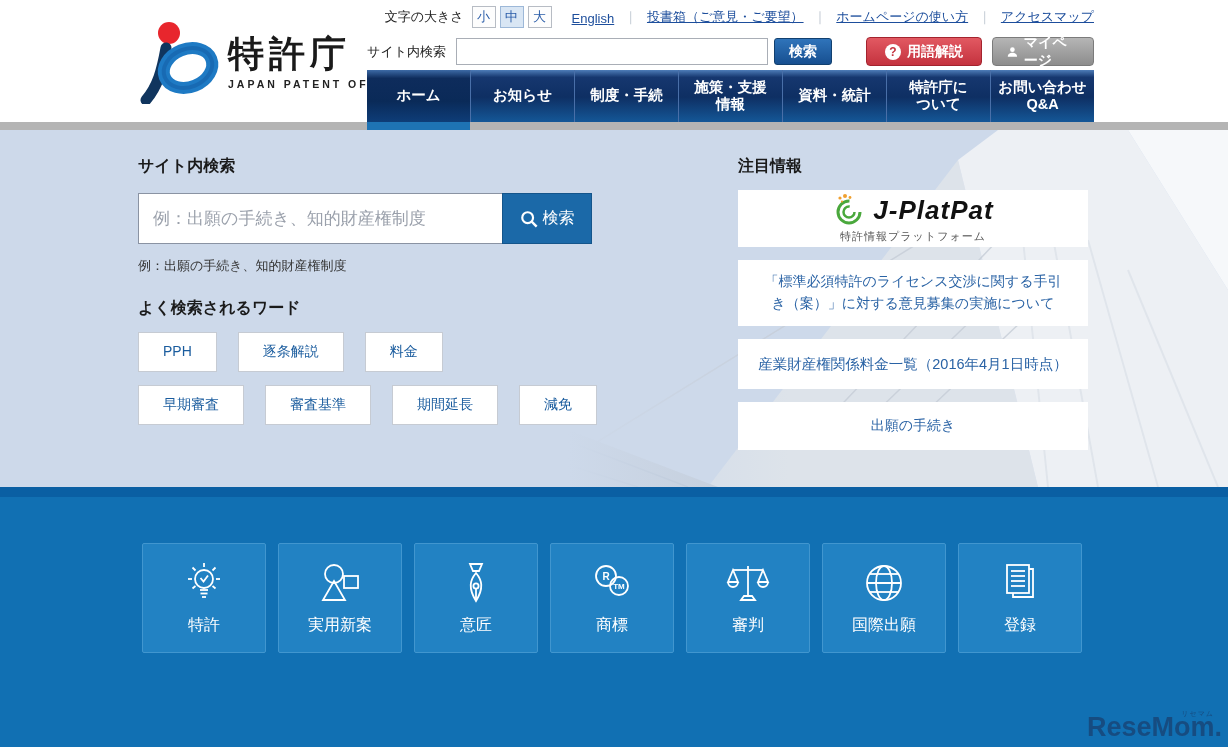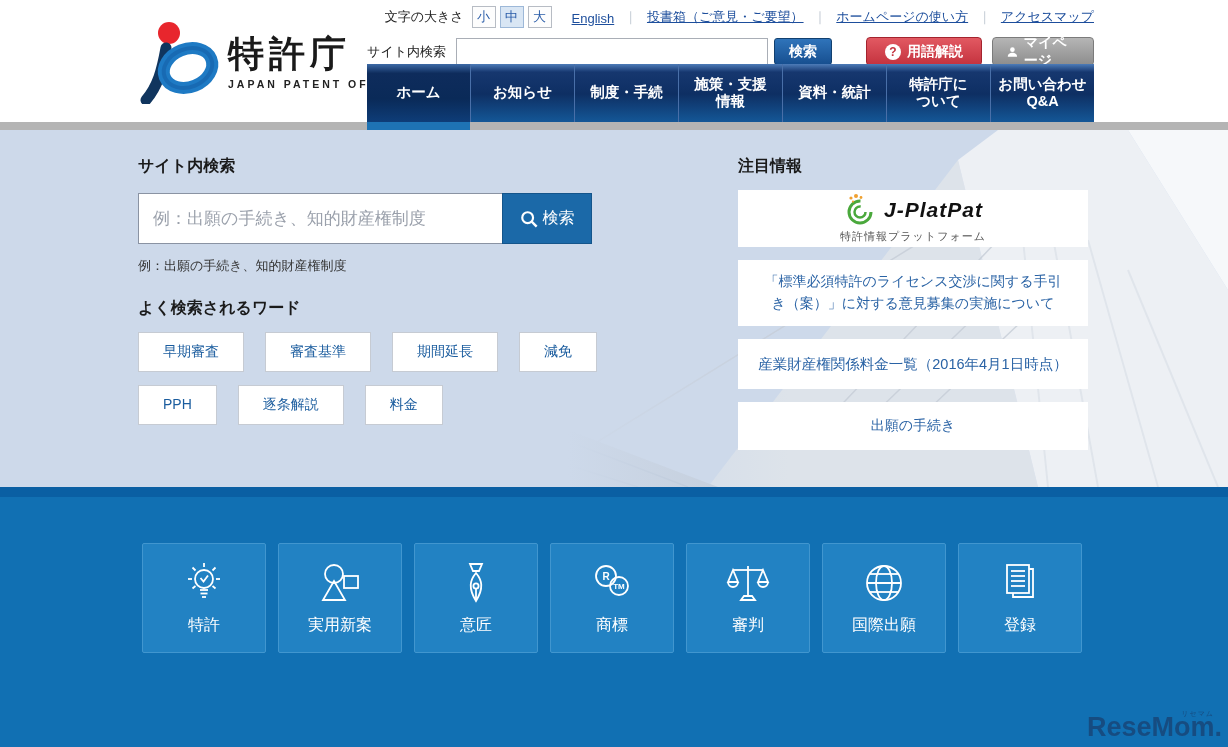--- a/index.html
+++ b/index.html
@@ -29,21 +29,21 @@
   .sitesearch-label { font-size:13px; color:#222; margin-right:10px; }
   .top-search-input { width:312px; height:27px; border:1px solid #a9aeb6; background:#fff; font-size:13px; padding:0 8px; }
   .top-search-btn { height:27px; margin-left:6px; padding:0 14px; background:linear-gradient(180deg,#2f74ba,#174f90); color:#fff; font-weight:bold; font-size:14px; border:1px solid #12406f; border-radius:3px; cursor:pointer; }
   .pill-btn { height:29px; display:flex; align-items:center; border-radius:4px; padding:0 14px; color:#fff; font-weight:bold; font-size:14px; cursor:pointer; }
   .glossary-btn { margin-left:34px; background:linear-gradient(180deg,#e25962,#c4323e); border:1px solid #a3232e; width:116px; justify-content:center; }
   .mypage-btn { margin-left:10px; background:linear-gradient(180deg,#b5b5b5,#8d8d8d); border:1px solid #7b7b7b; width:102px; justify-content:center; }
   .q-icon { width:16px; height:16px; background:#fff; color:#c4323e; border-radius:50%; font-size:12px; font-weight:bold; line-height:16px; text-align:center; margin-right:6px; }
   .person-icon { width:14px; height:14px; margin-right:6px; }
 
   
-  .nav { position:absolute; right:0; bottom:0; width:727px; height:58px; display:flex; }
+  .nav { position:absolute; right:0; bottom:0; width:727px; height:52px; display:flex; }
   .nav-tab { flex:1; display:flex; flex-direction:column; justify-content:center; align-items:center; color:#fff; font-size:14.5px; font-weight:bold; line-height:1.2; text-align:center; background:linear-gradient(180deg,#4d7cb8 0%,#16376f 14%,#0e2f63 52%,#145797 100%); border-left:1px solid #496fa8; cursor:pointer; position:relative; }
   .nav-tab:first-child { border-left:none; }
   .nav-tab span { display:block; }
   .nav-tab.active { background:linear-gradient(180deg,#3d6aa6 0%,#0e2c5c 16%,#0a2a58 60%,#0e3d78 100%); }
   .nav-tab.active::after { content:""; position:absolute; left:0; right:0; bottom:-8px; height:8px; background:#1e73b4; }
   .gray-strip { height:8px; background:#b4b4b4; width:100%; }
 
   
   .hero { height:357px; background:#cdd9ea; position:relative; overflow:hidden; }
   .hero-bg { position:absolute; right:0; top:0; height:100%; width:660px; }
@@ -57,21 +57,21 @@
   .search-example { font-size:13px; color:#333; margin-top:13px; }
   .keywords-heading { font-size:16px; font-weight:bold; color:#1a1a1a; margin-top:23px; }
   .chip-row { display:flex; margin-top:13px; }
   .chip { background:#fff; border:1px solid #c6cbd3; color:#1a5c9e; font-size:14px; padding:10px 24px; margin-right:21px; cursor:pointer; white-space:nowrap; }
 
   .hero-right { position:absolute; left:604px; top:26px; width:350px; }
   .featured-heading { font-size:16px; font-weight:bold; color:#1a1a1a; }
   .card { background:#fff; margin-top:13px; text-align:center; color:#2a63a5; font-size:14px; cursor:pointer; display:flex; flex-direction:column; justify-content:center; align-items:center; }
   .card-jplatpat { height:57px; }
   .jpp-row { display:flex; align-items:center; gap:7px; }
-  .jpp-name { font-size:21px; font-weight:bold; font-style:italic; color:#111; letter-spacing:1px; }
+  .jpp-name { font-size:26px; font-weight:bold; font-style:italic; color:#111; letter-spacing:1px; }
   .jpp-sub { font-size:11px; color:#555; margin-top:2px; letter-spacing:1px; }
   .card-news1 { height:66px; padding:8px 20px; line-height:1.55; }
   .card-news2 { height:50px; padding:12px 12px; font-size:14.5px; }
   .card-news3 { height:48px; padding:6px 12px; }
 
   
   .finder { height:260px; background:#1170b3; border-top:10px solid #0a5fa3; position:relative; }
   .finder-inner { width:960px; margin:0 auto; padding-top:23px; }
   .finder-tabs { display:flex; border-bottom:1px solid rgba(255,255,255,0.45); padding-left:4px; }
   .finder-tab { color:#fff; font-size:16.5px; padding-bottom:16px; margin-right:46px; position:relative; cursor:pointer; white-space:nowrap; padding-right:14px; }
@@ -217,29 +217,29 @@
                 <circle cx="8.5" cy="8.5" r="6" fill="none" stroke="#fff" stroke-width="2.4"></circle>
                 <line x1="13" y1="13" x2="18.5" y2="18.5" stroke="#fff" stroke-width="2.6"></line>
               </svg>
             <span>検索</span>
           </button>
         </div>
         <div class="search-example">例：出願の手続き、知的財産権制度</div>
 
         <div class="keywords-heading">よく検索されるワード</div>
         <div class="chip-row">
+          <span class="chip">PPH</span>
+          <span class="chip">逐条解説</span>
+          <span class="chip">料金</span>
+        </div>
+        <div class="chip-row">
           <span class="chip">早期審査</span>
           <span class="chip">審査基準</span>
           <span class="chip">期間延長</span>
           <span class="chip">減免</span>
-        </div>
-        <div class="chip-row">
-          <span class="chip">PPH</span>
-          <span class="chip">逐条解説</span>
-          <span class="chip">料金</span>
         </div>
       </div>
 
       <div class="hero-right">
         <div class="featured-heading">注目情報</div>
 
         <div class="card card-jplatpat">
           <div class="jpp-row">
             <svg width="34" height="34" viewBox="0 0 34 34">
               <circle cx="17" cy="19" r="11" fill="none" stroke="#4aa83c" stroke-width="3" stroke-dasharray="52 17"></circle>

